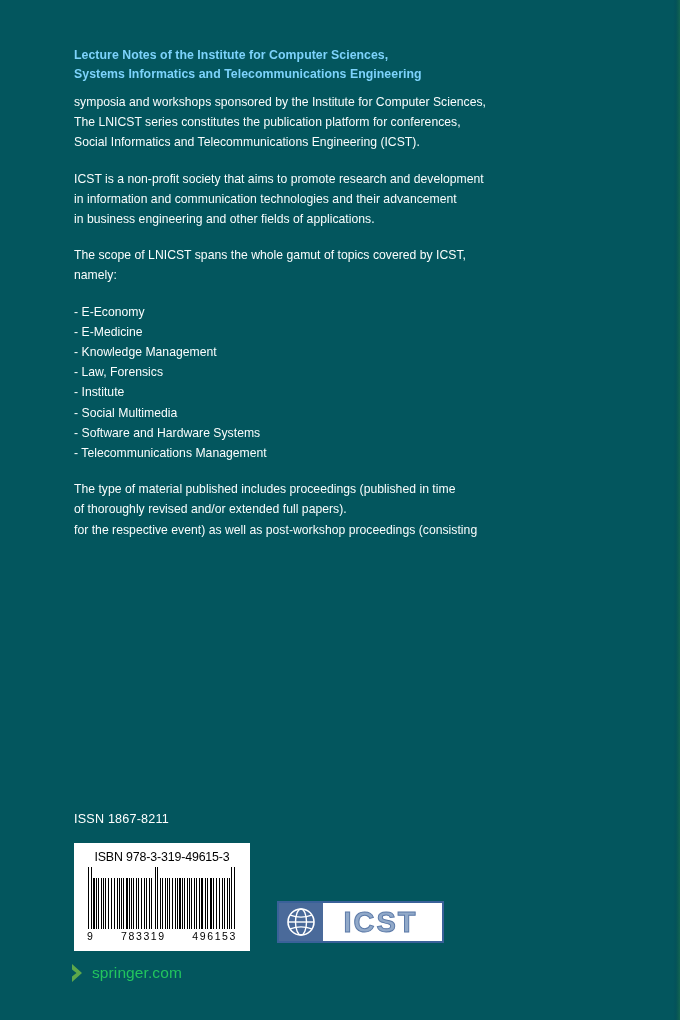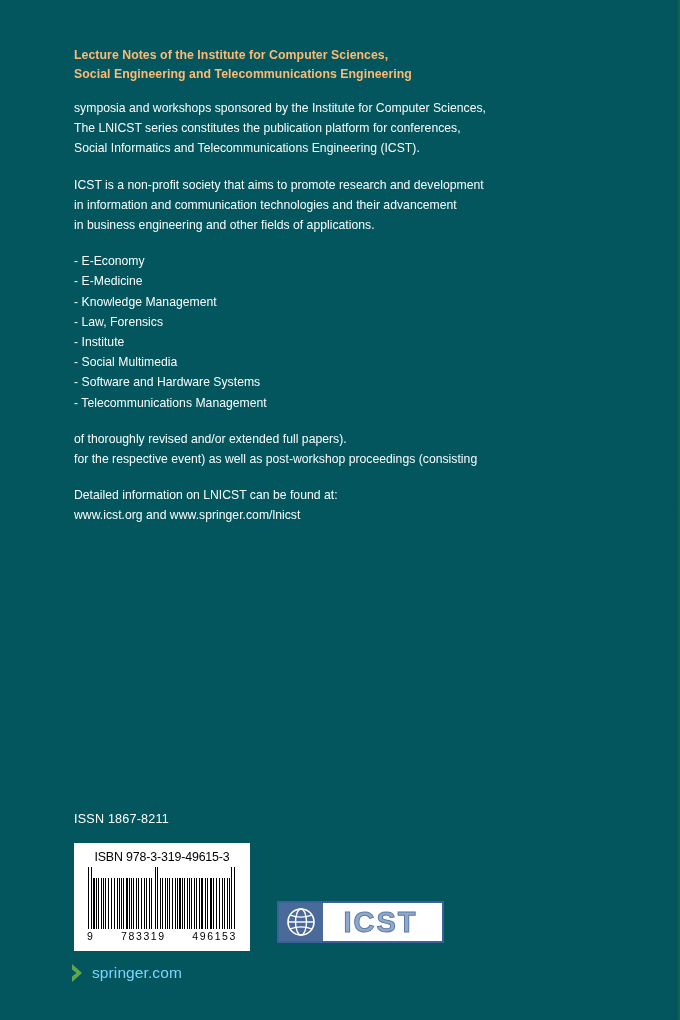--- a/index.html
+++ b/index.html
@@ -29,26 +29,26 @@
     background: linear-gradient(to right, #03565e 0%, #04515a 40%, #0b5b52 70%, #17684f 100%);
     opacity: 0.85;
   }
   .content {
     position: absolute;
     left: 74px;
     top: 46px;
     width: 470px;
   }
   .series-title {
-    color: #fdba74;
+    color: #7dd3fc;
     font-size: 12.3px;
     font-weight: bold;
     line-height: 18.5px;
     letter-spacing: 0.05px;
-    margin: 0 0 15px 0;
+    margin: 0 0 9px 0;
   }
   .series-title div { white-space: nowrap; }
   .para {
     color: #fafdfd;
     font-size: 12.2px;
     line-height: 20.2px;
     margin: 0 0 16px 0;
     letter-spacing: 0.02px;
   }
   .para div { white-space: nowrap; }
@@ -148,70 +148,71 @@
     display: flex;
     align-items: center;
   }
   .springer-chevron {
     width: 15px;
     height: 20px;
     margin-right: 7px;
     flex: 0 0 auto;
   }
   .springer-text {
-    color: #7dd3fc;
+    color: #22c55e;
     font-size: 15.5px;
     letter-spacing: 0.1px;
   }
 </style>
 </head>
 <body>
 
 <div class="cover">
 
   <div class="content">
 
     <div class="series-title">
       <div>Lecture Notes of the Institute for Computer Sciences,</div>
-      <div>Social Engineering and Telecommunications Engineering</div>
+      <div>Systems Informatics and Telecommunications Engineering</div>
     </div>
 
     <div class="para">
       <div>symposia and workshops sponsored by the Institute for Computer Sciences,</div>
       <div>The LNICST series constitutes the publication platform for conferences,</div>
       <div>Social Informatics and Telecommunications Engineering (ICST).</div>
     </div>
 
     <div class="para">
       <div>ICST is a non-profit society that aims to promote research and development</div>
       <div>in information and communication technologies and their advancement</div>
       <div>in business engineering and other fields of applications.</div>
     </div>
 
+    <div class="para">
+      <div>The scope of LNICST spans the whole gamut of topics covered by ICST,</div>
+      <div>namely:</div>
+    </div>
 
     <ul class="topic-list">
       <li>- E-Economy</li>
       <li>- E-Medicine</li>
       <li>- Knowledge Management</li>
       <li>- Law, Forensics</li>
       <li>- Institute</li>
       <li>- Social Multimedia</li>
       <li>- Software and Hardware Systems</li>
       <li>- Telecommunications Management</li>
     </ul>
 
     <div class="para">
+      <div>The type of material published includes proceedings (published in time</div>
       <div>of thoroughly revised and/or extended full papers).</div>
       <div>for the respective event) as well as post-workshop proceedings (consisting</div>
     </div>
 
-    <div class="para">
-      <div>Detailed information on LNICST can be found at:</div>
-      <div>www.icst.org and www.springer.com/lnicst</div>
-    </div>
 
   </div>
 
   <div class="issn">ISSN 1867-8211</div>
 
   <div class="barcode-box">
     <div class="isbn-text">ISBN 978-3-319-49615-3</div>
     <div class="bars" id="bars">
         <div class="bar" style="width: 1.6px; height: 100%;"></div>
         <div style="width: 1.4px; height: 1px;"></div>

